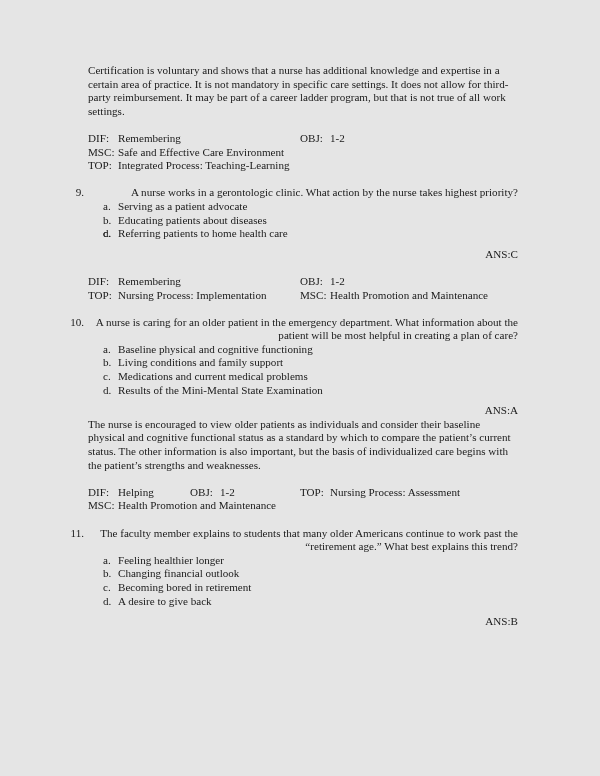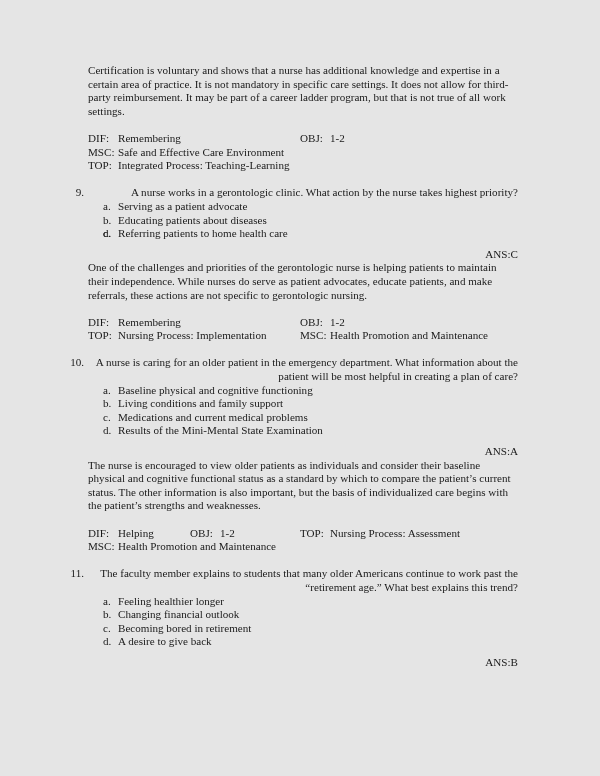--- a/index.html
+++ b/index.html
@@ -150,21 +150,20 @@
         <li class="option"><span class="opt-letter">a.</span><span class="opt-text">Serving as a patient advocate</span></li>
         <li class="option"><span class="opt-letter">b.</span><span class="opt-text">Educating patients about diseases</span></li>
         <li class="option"><span class="opt-letter">c.</span></li>
         <li class="option"><span class="opt-letter">d.</span><span class="opt-text">Referring patients to home health care</span></li>
       </ul>
     </div>
 
     <div class="spacer-xs"></div>
 
     <div class="ans-line"><span class="lbl">ANS:</span><span>C</span></div>
-    <p class="rationale">One of the challenges and priorities of the gerontologic nurse is helping patients to maintain their independence. While nurses do serve as patient advocates, educate patients, and make referrals, these actions are not specific to gerontologic nursing.</p>
 
     <div class="spacer-sm"></div>
 
     <div class="meta">
       <span class="meta-row"><span class="lbl">DIF:</span><span class="col-dif-val">Remembering</span><span class="lbl">OBJ:</span><span>1-2</span></span>
       <span class="meta-row"><span class="lbl">TOP:</span><span class="col-top-val">Nursing Process: Implementation</span><span class="lbl">MSC:</span><span>Health Promotion and Maintenance</span></span>
     </div>
 
     <div class="spacer-sm"></div>
 

